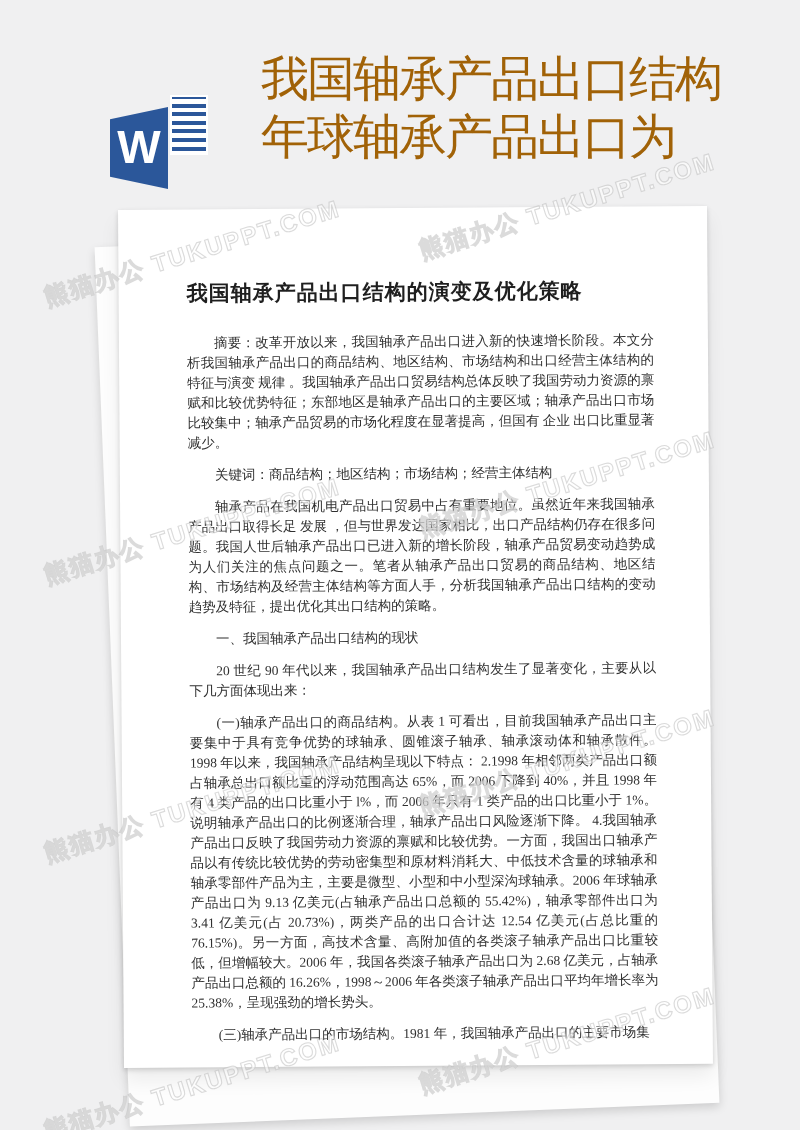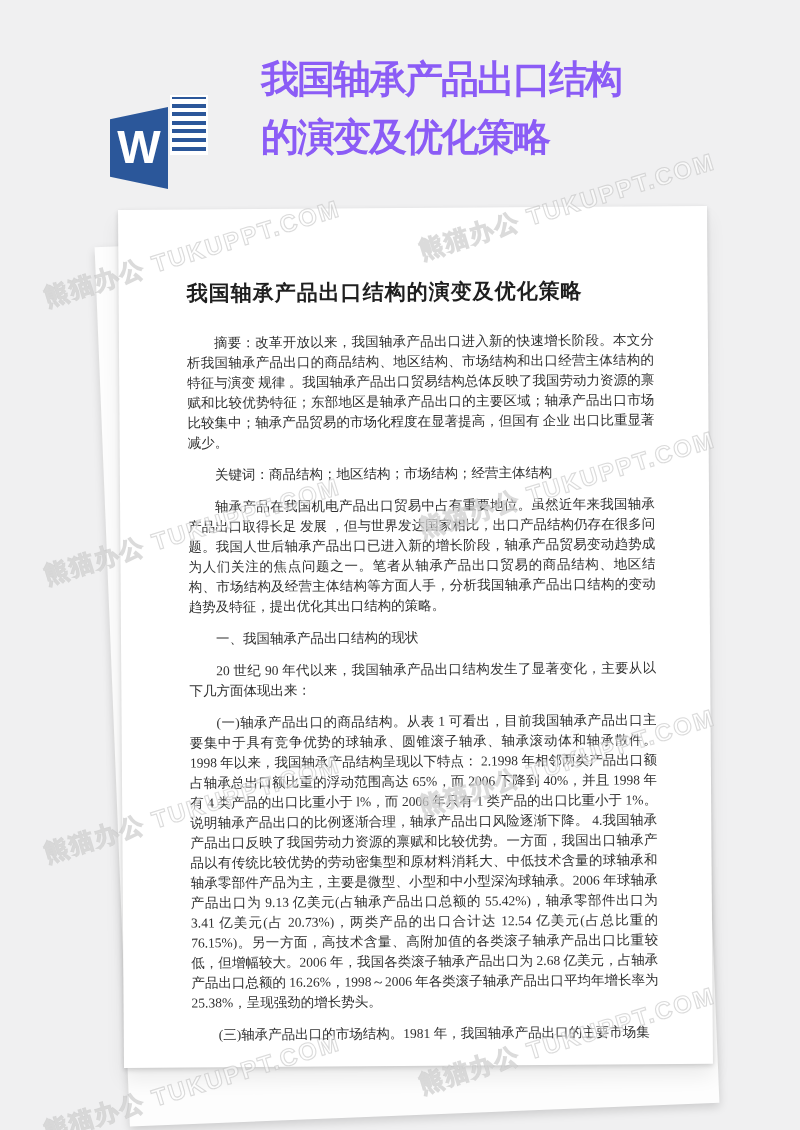--- a/index.html
+++ b/index.html
@@ -24,21 +24,21 @@
     background:#2b579a;
     clip-path:polygon(0 15%,100% 0,100% 100%,0 85%);
     display:flex;align-items:center;justify-content:center;
   }
   .word-icon .w-letter{
     color:#fff;font-family:"Liberation Sans","DejaVu Sans",sans-serif;
     font-weight:bold;font-size:46px;line-height:1;margin-top:-2px;
   }
   .doc-title{
     position:absolute;left:261px;top:50px;width:500px;
-    color:#8b5cf6;font-weight:bold;font-size:38px;line-height:58px;
+    color:#a16207;font-weight:normal;font-size:48px;line-height:58px;
     letter-spacing:-2px;white-space:nowrap;
   }
   
   .page-behind{
     position:absolute;left:112px;top:235px;width:590px;height:880px;
     background:#fdfdfd;
     transform:rotate(-2.3deg);
     box-shadow:0 4px 10px rgba(0,0,0,0.15);
   }
   .page{
@@ -77,21 +77,21 @@
 
 <div class="word-icon">
   <div class="w-page"></div>
   <div class="w-cover">
     <span class="w-letter">W</span>
   </div>
 </div>
 
 <div class="doc-title">
   <div>我国轴承产品出口结构</div>
-  <div>的演变及优化策略</div>
+  <div>年球轴承产品出口为</div>
 </div>
 
 <div class="page-behind"></div>
 
 <div class="page">
   <div class="page-inner">
     <h1 class="doc-heading">我国轴承产品出口结构的演变及优化策略</h1>
     <p>摘要：改革开放以来，我国轴承产品出口进入新的快速增长阶段。本文分析我国轴承产品出口的商品结构、地区结构、市场结构和出口经营主体结构的特征与演变 规律 。我国轴承产品出口贸易结构总体反映了我国劳动力资源的禀赋和比较优势特征；东部地区是轴承产品出口的主要区域；轴承产品出口市场比较集中；轴承产品贸易的市场化程度在显著提高，但国有 企业 出口比重显著减少。</p>
     <p>关键词：商品结构；地区结构；市场结构；经营主体结构</p>
     <p>轴承产品在我国机电产品出口贸易中占有重要地位。虽然近年来我国轴承产品出口取得长足 发展 ，但与世界发达国家相比，出口产品结构仍存在很多问题。我国人世后轴承产品出口已进入新的增长阶段，轴承产品贸易变动趋势成为人们关注的焦点问题之一。笔者从轴承产品出口贸易的商品结构、地区结构、市场结构及经营主体结构等方面人手，分析我国轴承产品出口结构的变动趋势及特征，提出优化其出口结构的策略。</p>

